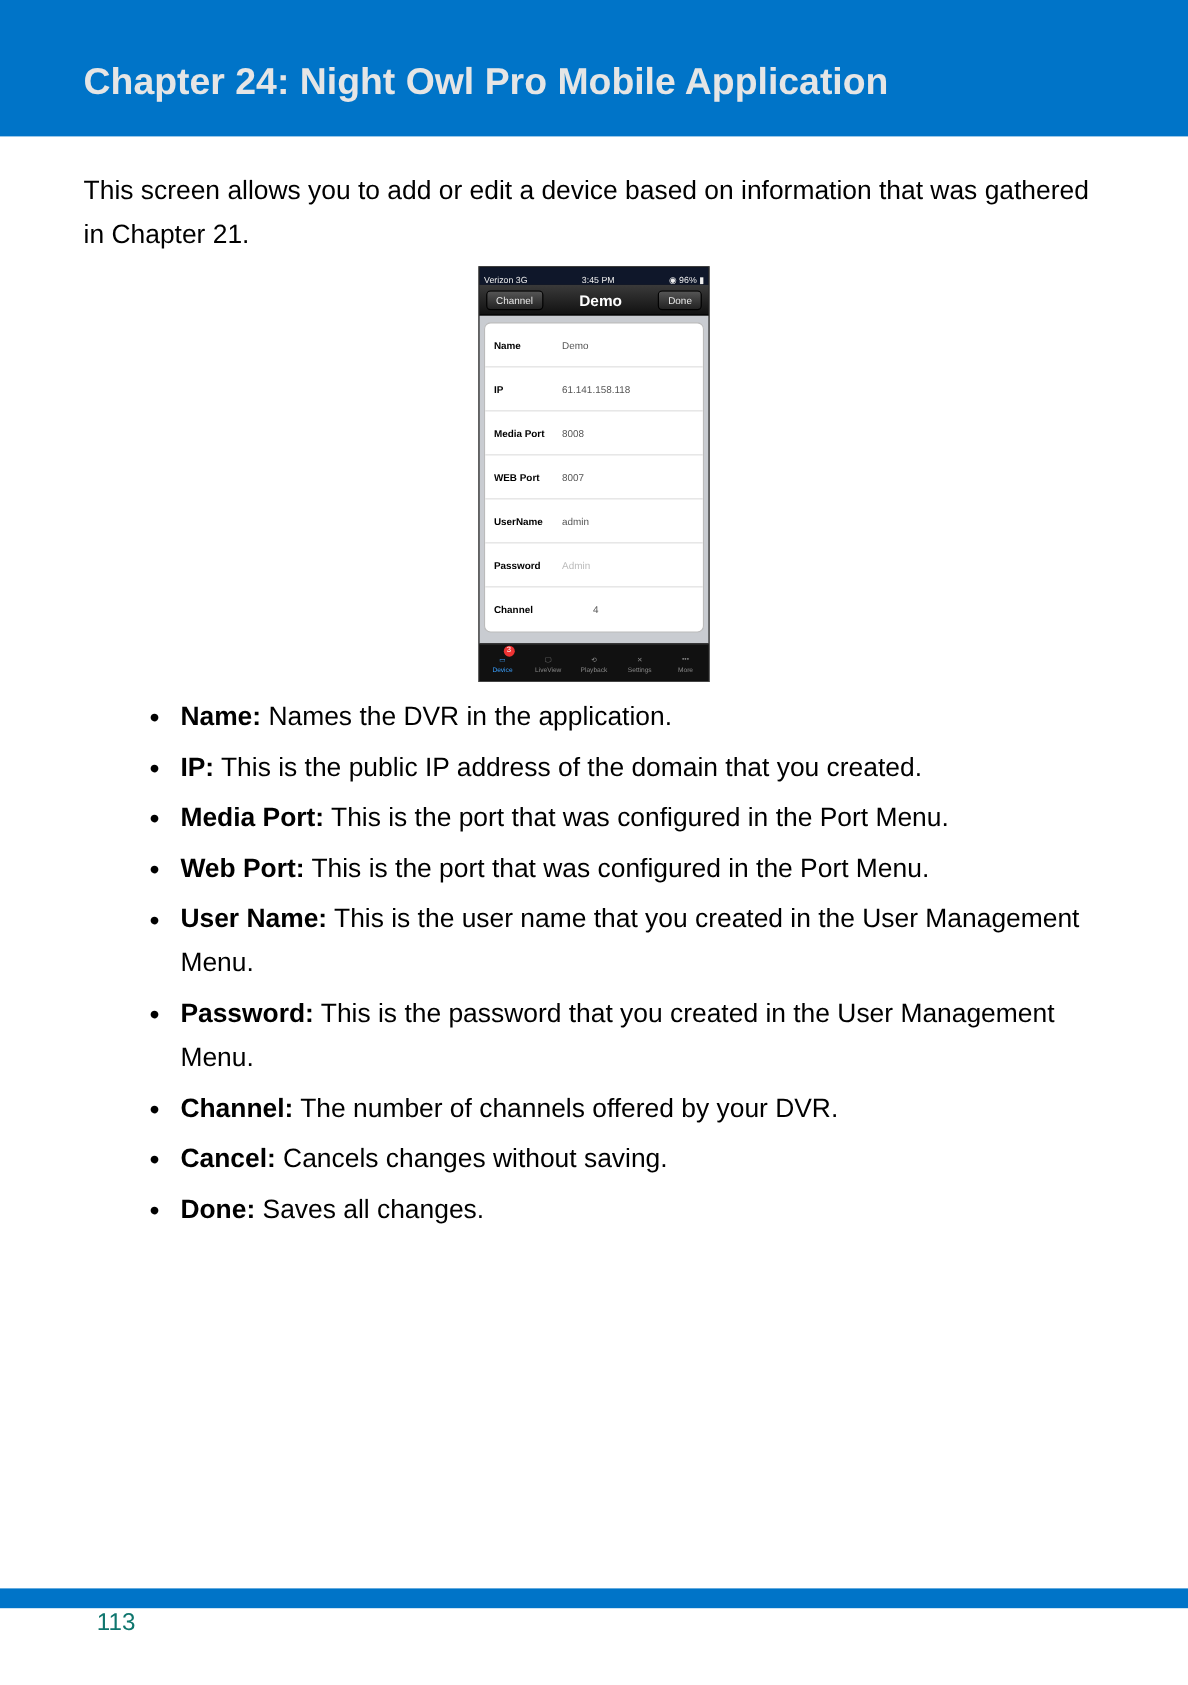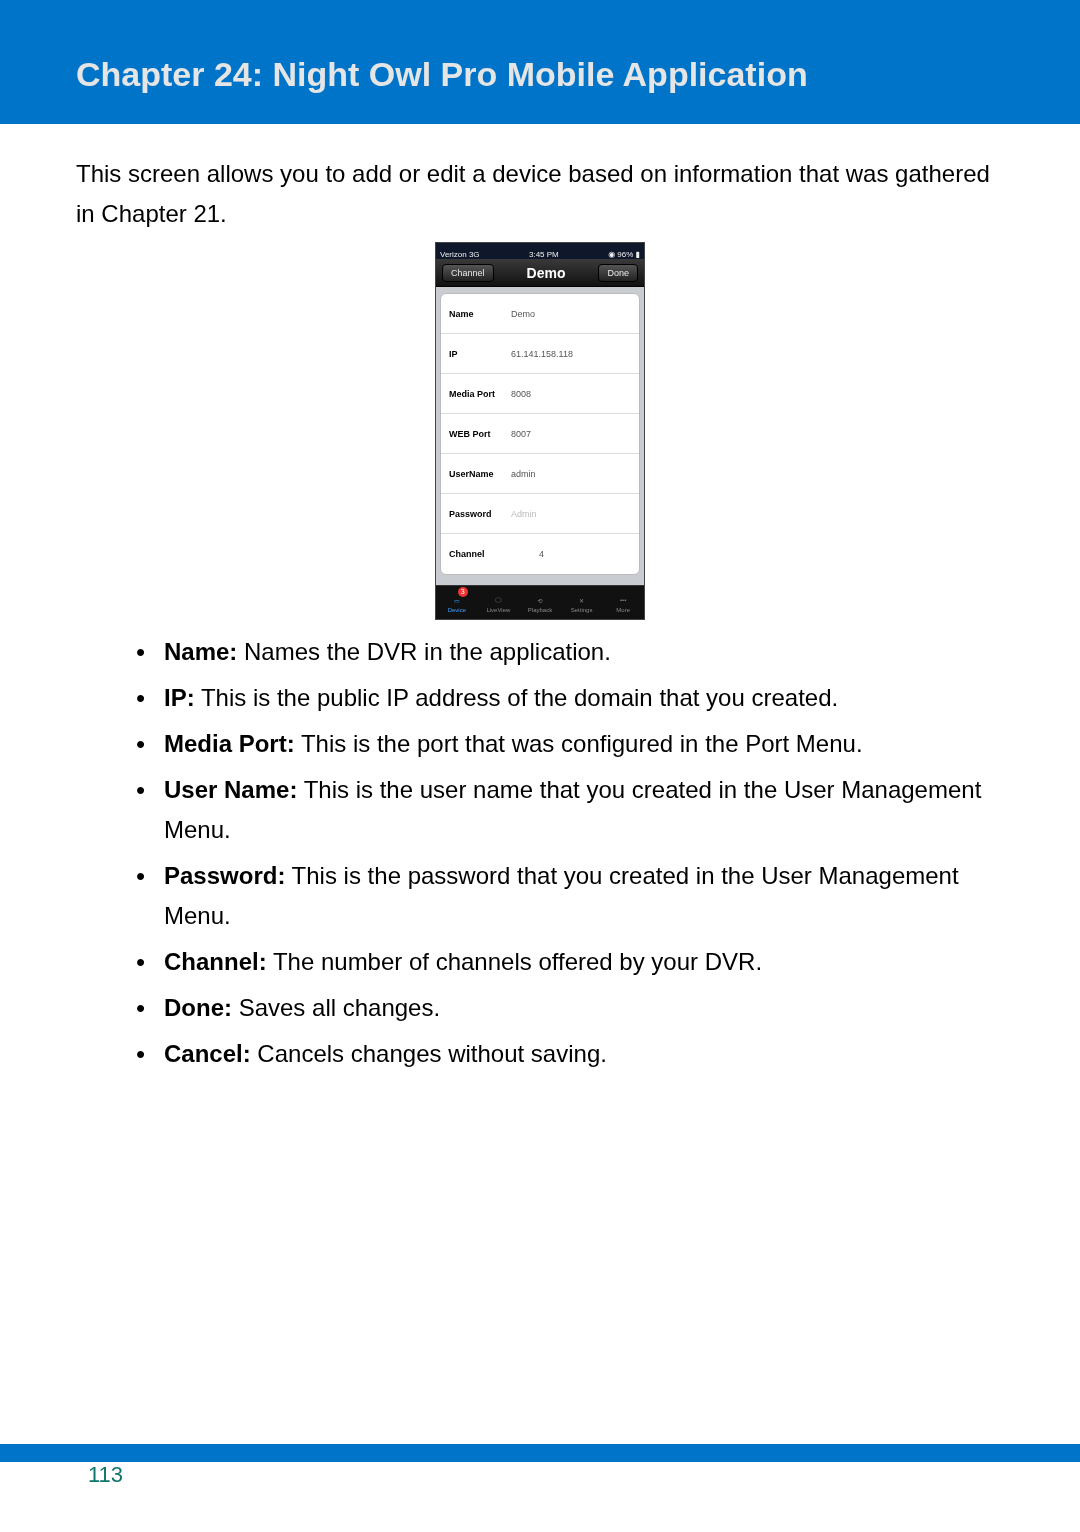--- a/index.html
+++ b/index.html
@@ -192,22 +192,23 @@
             <div>More</div>
           </div>
         </div>
     </div>
   </div>
 
   <ul class="definitions" id="def-list">
       <li><span class="term">Name:</span><span> Names the DVR in the application.</span></li>
       <li><span class="term">IP:</span><span> This is the public IP address of the domain that you created.</span></li>
       <li><span class="term">Media Port:</span><span> This is the port that was configured in the Port Menu.</span></li>
+      <li><span class="term">Web Port:</span><span> This is the port that was configured in the Port Menu.</span></li>
       <li><span class="term">User Name:</span><span> This is the user name that you created in the User Management Menu.</span></li>
       <li><span class="term">Password:</span><span> This is the password that you created in the User Management Menu.</span></li>
       <li><span class="term">Channel:</span><span> The number of channels offered by your DVR.</span></li>
+      <li><span class="term">Cancel:</span><span> Cancels changes without saving.</span></li>
       <li><span class="term">Done:</span><span> Saves all changes.</span></li>
-      <li><span class="term">Cancel:</span><span> Cancels changes without saving.</span></li>
     </ul>
 </div>
 
 <div class="footer-strip"></div>
 <div class="page-num">113</div>
 
 </body></html>

